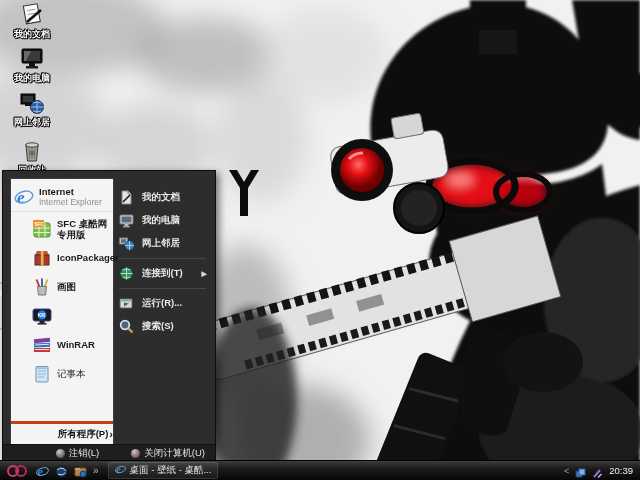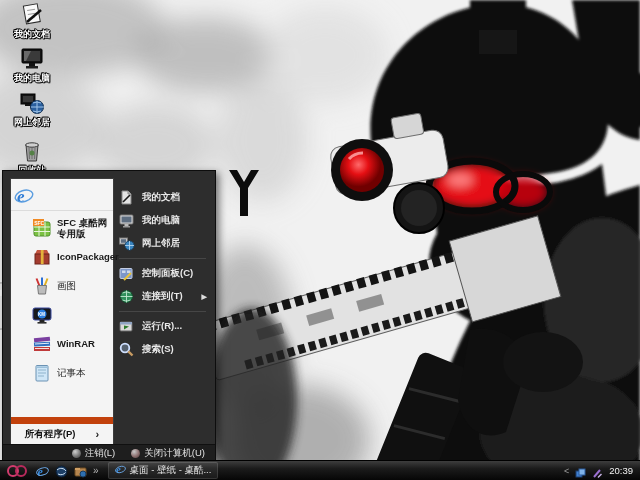--- a/index.html
+++ b/index.html
@@ -17,32 +17,32 @@
     background:#2d2d2d;border:1px solid #0d0d0d;box-shadow:3px 3px 8px rgba(0,0,0,.55);}
   .sm-left{position:absolute;left:7px;top:7px;width:102px;bottom:17px;background:#f4f4f4;
     border:1px solid #3c3c3c;display:flex;flex-direction:column;}
   .sm-left-items{flex:1;padding-top:3px;}
   .sm-item{display:flex;align-items:center;gap:5px;padding:2px 3px;cursor:pointer;}
   .sm-item .ic{flex:0 0 20px;height:20px;}
   .sm-item .t1{font-size:9.5px;font-weight:bold;color:#1a1a1a;line-height:11px;}
   .sm-item .t2{font-size:8.5px;color:#8d8d8d;line-height:10px;}
   .sm-item.pinned{padding:4px 3px;border-bottom:1px solid #dcdcdc;margin-bottom:2px;}
   .sm-prog{height:25px;padding-left:21px;}
-  .all-programs{border-top:7px solid #c2410c;height:20px;display:flex;align-items:center;
-    justify-content:center;gap:20px;font-size:9.5px;font-weight:bold;color:#111;cursor:pointer;}
+  .all-programs{border-top:3px solid #c2410c;height:20px;display:flex;align-items:center;
+    justify-content:flex-end;gap:1px;font-size:9.5px;font-weight:bold;color:#111;cursor:pointer;}
   .all-programs .ap-arrow{font-size:11px;color:#222;font-weight:bold;}
   .sm-right{position:absolute;left:110px;right:3px;top:7px;bottom:17px;padding-top:8px;}
   .smr-item{display:flex;align-items:center;gap:7px;height:23px;padding:0 5px;
     color:#e9e9e9;font-size:9.5px;font-weight:bold;cursor:pointer;}
   .smr-item .ic{flex:0 0 17px;height:17px;}
   .smr-sep{height:1px;background:#464646;margin:3px 6px;}
   .sub-arrow{margin-left:auto;font-size:7px;color:#dcdcdc;}
   .sm-bottom{position:absolute;left:0;right:0;bottom:0;height:17px;background:#1e1e1e;
     border-top:1px solid #101010;display:flex;align-items:center;justify-content:flex-end;
-    gap:16px;padding-right:10px;}
+    gap:32px;padding-right:10px;}
   .sm-bottom .pwr{display:flex;align-items:center;gap:4px;font-size:9.5px;color:#e2e2e2;cursor:pointer;}
   .sphere{width:9px;height:9px;border-radius:50%;}
   .sphere.gray{background:radial-gradient(circle at 35% 30%,#cfcfcf,#6f6f6f 60%,#3b3b3b);}
   .sphere.dark{background:radial-gradient(circle at 35% 30%,#c8c8c8,#8c6f6f 55%,#463434);}
   
   #taskbar{position:absolute;left:0;right:0;bottom:0;height:19px;z-index:10;
     background:linear-gradient(180deg,#3d3d3d 0%,#1b1b1b 40%,#060606 100%);
     border-top:1px solid #000;display:flex;align-items:center;}
   .start-btn{display:flex;align-items:center;padding:0 7px;height:100%;cursor:pointer;}
   .inf{display:flex;}
@@ -213,20 +213,24 @@
 
     <div class="sm-left">
       <div class="sm-left-items">
         <div class="sm-item pinned">
           <span class="ic">
             <svg width="20" height="20" viewBox="0 0 20 20">
               <text x="3" y="16" font-family="Liberation Serif, serif" font-size="17" font-style="italic" font-weight="bold" fill="#2e7cd6">e</text>
               <ellipse cx="10" cy="10" rx="9" ry="5.5" fill="none" stroke="#5a9de0" stroke-width="1.4" transform="rotate(-18 10 10)"></ellipse>
             </svg>
           </span>
+          <span>
+            <div class="t1">Internet</div>
+            <div class="t2">Internet Explorer</div>
+          </span>
         </div>
 
         <div class="sm-item sm-prog">
           <span class="ic">
             <svg width="20" height="20" viewBox="0 0 20 20">
               <rect x="2" y="4" width="16" height="14" rx="2" fill="#7bc143" stroke="#4e8f2a"></rect>
               <path d="M2,9 h16 M2,13.5 h16 M7,4 v14 M13,4 v14" stroke="#e9f5dd" stroke-width="1"></path>
               <rect x="1" y="1" width="11" height="7" fill="#f08a24"></rect>
               <text x="2.2" y="6.6" font-size="5" font-weight="bold" fill="#fff">SFC</text>
             </svg>
@@ -247,21 +251,21 @@
 
         <div class="sm-item sm-prog">
           <span class="ic">
             <svg width="20" height="20" viewBox="0 0 20 20">
               <line x1="7.5" y1="10" x2="4.5" y2="2.5" stroke="#cc3333" stroke-width="2"></line>
               <line x1="10" y1="10" x2="10" y2="1.5" stroke="#2a6fd6" stroke-width="2"></line>
               <line x1="12.5" y1="10" x2="15.5" y2="2.5" stroke="#e0b020" stroke-width="2"></line>
               <path d="M5.5,9.5 L14.5,9.5 L13.5,18 L6.5,18 Z" fill="#bcbcbc" stroke="#777"></path>
             </svg>
           </span>
-          <span class="t1" style="font-weight:normal">画图</span>
+          <span class="t1" style="font-weight:bold">画图</span>
         </div>
 
         <div class="sm-item sm-prog">
           <span class="ic">
             <svg width="20" height="20" viewBox="0 0 20 20">
               <rect x="1" y="3" width="18" height="12" rx="2" fill="#16181c" stroke="#3b4aa0"></rect>
               <circle cx="10" cy="9" r="4.5" fill="#2b7fe0"></circle>
               <text x="6" y="11" font-size="4.5" font-weight="bold" fill="#fff">KM</text>
               <rect x="7.5" y="15" width="5" height="2" fill="#222"></rect>
               <rect x="5.5" y="17" width="9" height="1.6" fill="#2c2c2c"></rect>
@@ -331,31 +335,20 @@
             <rect x="2.8" y="4.2" width="5.4" height="3.6" fill="#5d6d80"></rect>
             <circle cx="11.5" cy="10.5" r="4.5" fill="#3a85c0" stroke="#1c4a70"></circle>
             <path d="M7,10.5 h9 M11.5,6 v9" stroke="#bcdcf2" stroke-width="0.8"></path>
           </svg>
         </span>
         <span>网上邻居</span>
       </div>
 
       <div class="smr-sep"></div>
 
-      <div class="smr-item">
-        <span class="ic">
-          <svg width="17" height="17" viewBox="0 0 17 17">
-            <rect x="2" y="3.5" width="12" height="10" rx="1" fill="#7d97c9" stroke="#c3cde2"></rect>
-            <rect x="4" y="5.5" width="3.5" height="2.5" fill="#cfdaec"></rect>
-            <rect x="9" y="5.5" width="3.5" height="2.5" fill="#cfdaec"></rect>
-            <line x1="6" y1="15" x2="13" y2="8" stroke="#e8c23a" stroke-width="2"></line>
-          </svg>
-        </span>
-        <span>控制面板(C)</span>
-      </div>
       <div class="smr-item">
         <span class="ic">
           <svg width="17" height="17" viewBox="0 0 17 17">
             <circle cx="8.5" cy="8.5" r="6" fill="#2f8f5b" stroke="#15512f"></circle>
             <path d="M2.5,8.5 h12 M8.5,2.5 v12 M4.5,5 a8,8 0 0 1 8,0 M4.5,12 a8,8 0 0 0 8,0" stroke="#bfe8d0" stroke-width="0.9" fill="none"></path>
           </svg>
         </span>
         <span>连接到(T)</span>
         <span class="sub-arrow">▶</span>
       </div>

